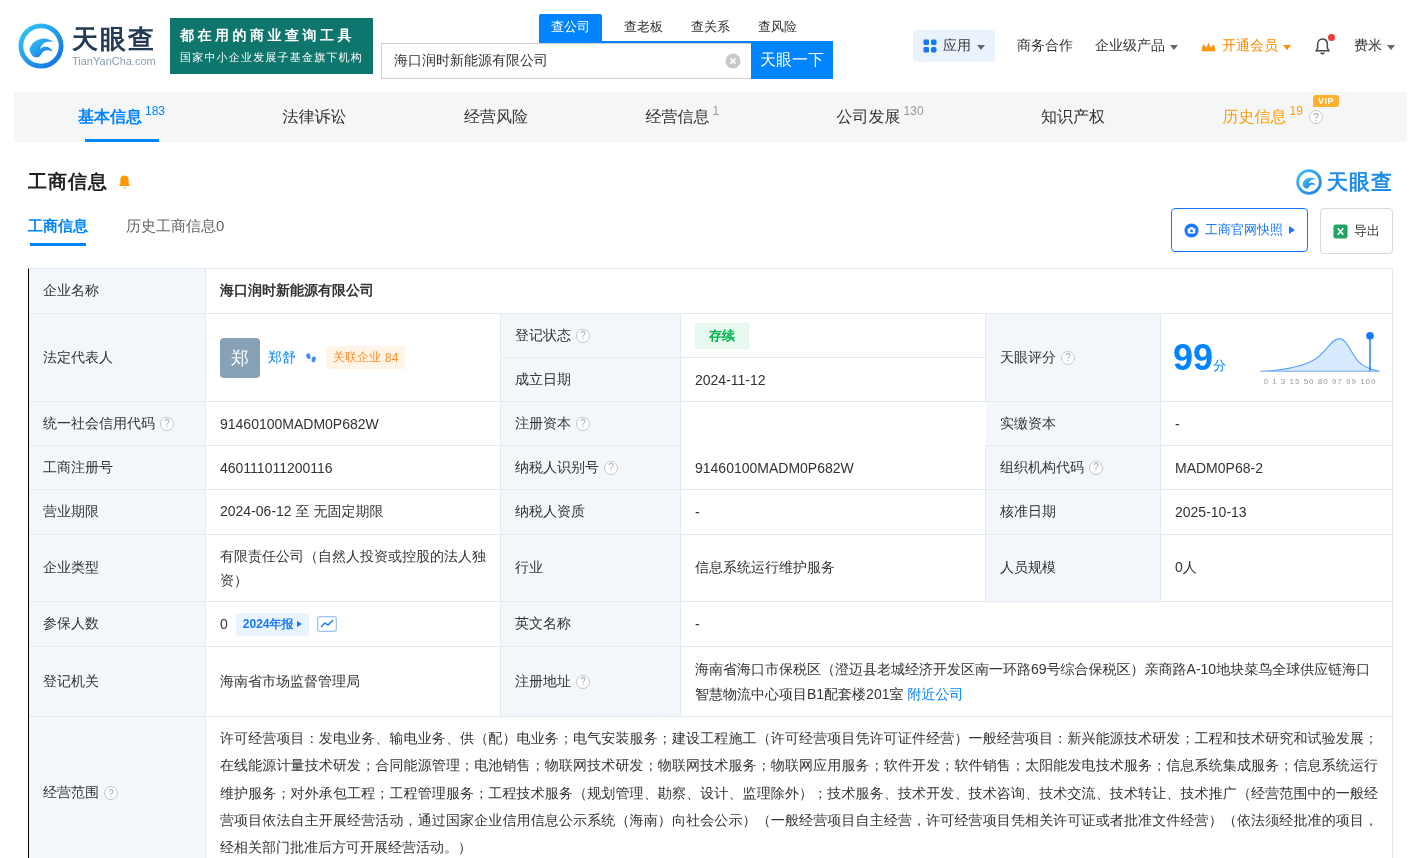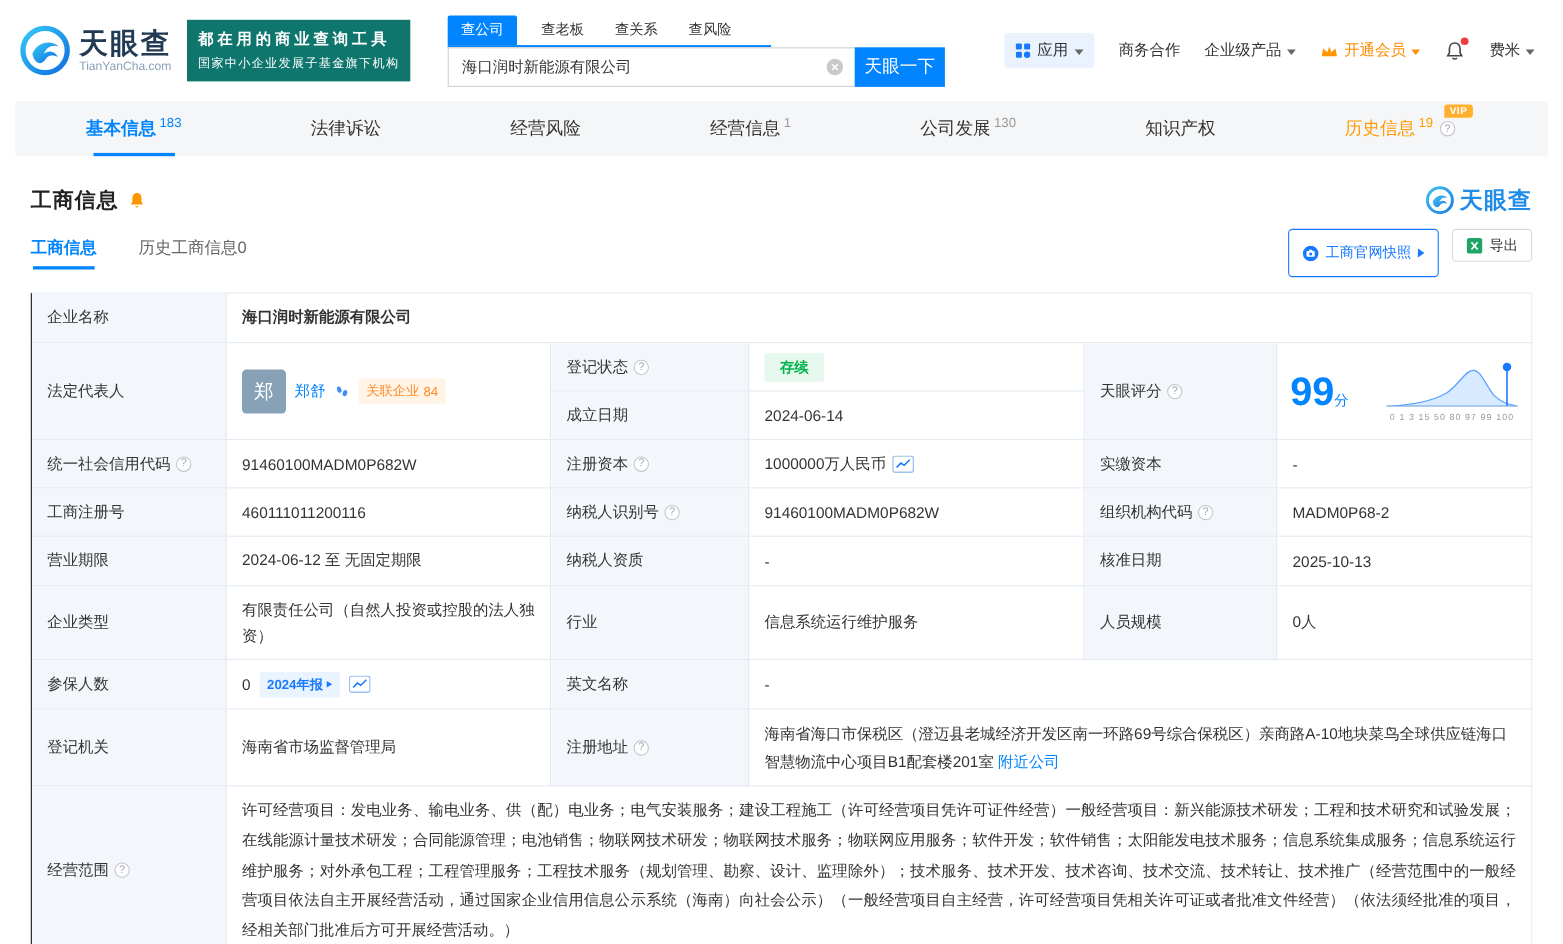--- a/index.html
+++ b/index.html
@@ -9,21 +9,21 @@
   
   .topbar { display:flex; align-items:center; height:92px; padding:0 18px; background:#fff; }
   .logo { display:flex; align-items:center; gap:8px; cursor:pointer; }
   .logo-txt { display:flex; flex-direction:column; line-height:1.1; }
   .logo-title { font-size:26px; font-weight:bold; color:#233a54; letter-spacing:2px; }
   .logo-domain { font-size:11px; color:#8ba0b8; margin-top:2px; }
   .promo { margin-left:14px; background:#0f766e; color:#fff; padding:9px 10px; display:flex; flex-direction:column; gap:5px; }
   .promo-l1 { font-size:14px; font-weight:bold; letter-spacing:3.5px; white-space:nowrap; }
   .promo-l2 { font-size:11px; letter-spacing:1.2px; white-space:nowrap; }
 
-  .search-wrap { margin-left:34px; display:flex; flex-direction:column; }
+  .search-wrap { margin-left:8px; display:flex; flex-direction:column;align-items:flex-end; }
   .search-tabs { display:flex; align-items:flex-end; gap:16px; width:fit-content; border-bottom:2px solid #0084ff; padding-right:30px; }
   .stab { font-size:13px; color:#333; padding:4px 6px 5px; cursor:pointer; }
   .stab.active { background:#0084ff; color:#fff; padding:4px 12px 5px; border-radius:2px 2px 0 0; }
   .search-box { display:flex; align-items:stretch; height:36px; }
   .search-input { width:370px; border:1px solid #cfcfcf; border-right:none; padding:0 34px 0 12px; font-size:14px; color:#333; outline:none; font-family:"Liberation Sans",sans-serif; }
   .search-box { position:relative; }
   .clear-btn { position:absolute; left:344px; top:10px; width:16px; height:16px; cursor:pointer; }
   .search-btn { width:82px; background:#0084ff; color:#fff; border:none; font-size:16px; cursor:pointer; font-family:"Liberation Sans",sans-serif; }
 
   .top-right { margin-left:auto; display:flex; align-items:center; gap:22px; padding-right:8px; }
@@ -57,21 +57,21 @@
   .watermark-txt { font-size:21px; font-weight:bold; color:#1486e8; letter-spacing:1px; }
 
   
   .subtabs-row { margin:0 28px 14px; display:flex; align-items:center; }
   .subtab { font-size:15px; color:#666; cursor:pointer; position:relative; padding-bottom:10px; margin-right:38px; }
   .subtab.active { color:#0084ff; font-weight:bold; }
   .subtab.active::after { content:""; position:absolute; bottom:0; left:50%; transform:translateX(-50%); width:56px; height:3px; background:#0084ff; }
   .row-btns { margin-left:auto; display:flex; gap:12px; }
   .btn-snapshot { display:flex; align-items:center; gap:6px; border:1px solid #1879ff; color:#1879ff; background:#fff; border-radius:4px; height:44px; padding:0 12px; font-size:13px; cursor:pointer; }
   .tri-right { width:0; height:0; border-top:4px solid transparent; border-bottom:4px solid transparent; border-left:6px solid #1879ff; display:inline-block; }
-  .btn-export { display:flex; align-items:center; gap:6px; border:1px solid #d9d9d9; color:#333; background:#fff; border-radius:4px; height:30px; padding:12px 12px; font-size:13px; cursor:pointer; }
+  .btn-export { display:flex; align-items:center; gap:6px; border:1px solid #d9d9d9; color:#333; background:#fff; border-radius:4px; height:46px; padding:12px 12px; font-size:13px; cursor:pointer; }
 
   
   .info-table { margin:0 28px 12px; display:grid;
     grid-template-columns:177px 295px 180px 305px 175px 1fr;
     grid-template-rows:45px 44px 44px 44px 44px 45px 67px 45px 70px minmax(138px,auto);
     border-top:1px solid #e4eaf1; border-left:1px solid #000000; font-size:14px; }
   .cell { border-right:1px solid #e4eaf1; border-bottom:1px solid #e4eaf1; padding:8px 14px; display:flex; align-items:center; gap:5px; min-width:0; }
   .cell.lbl { background:#f3f7fb; color:#333; }
   .cell .flow { line-height:1.75; }
   .bold-val { font-weight:bold; }
@@ -340,134 +340,125 @@
         </svg>
         <span class="score-axis">0 1 3 15 50 80 97 99 100</span>
       </span>
     </div>
   </div>
 
   <div class="cell lbl c-edl">
       <span>成立日期</span>
     </div>
   <div class="cell c-edv">
-      <span>2024-06-14</span>
+      <span>2024-11-12</span>
     </div>
 
   <div class="cell lbl c-ccl">
     <span>统一社会信用代码</span>
       <span class="help">?</span>
   </div>
   <div class="cell c-ccv">
       <span>91460100MADM0P682W</span>
     </div>
 
   <div class="cell lbl c-rcl">
     <span>注册资本</span>
       <span class="help">?</span>
   </div>
-  <div class="cell c-rcv">
-    <span>1000000万人民币</span>
+
+  <div class="cell lbl c-pcl">
+      <span>实缴资本</span>
+    </div>
+  <div class="cell c-pcv">
+      <span>-</span>
+    </div>
+
+  <div class="cell lbl c-rnl">
+      <span>工商注册号</span>
+    </div>
+  <div class="cell c-rnv">
+      <span>460111011200116</span>
+    </div>
+
+  <div class="cell lbl c-til">
+    <span>纳税人识别号</span>
+      <span class="help">?</span>
+  </div>
+  <div class="cell c-tiv">
+      <span>91460100MADM0P682W</span>
+    </div>
+
+  <div class="cell lbl c-ocl">
+    <span>组织机构代码</span>
+      <span class="help">?</span>
+  </div>
+  <div class="cell c-ocv">
+      <span>MADM0P68-2</span>
+    </div>
+
+  <div class="cell lbl c-btl">
+      <span>营业期限</span>
+    </div>
+  <div class="cell c-btv">
+      <span>2024-06-12 至 无固定期限</span>
+    </div>
+
+  <div class="cell lbl c-tql">
+      <span>纳税人资质</span>
+    </div>
+  <div class="cell c-tqv">
+      <span>-</span>
+    </div>
+
+  <div class="cell lbl c-adl">
+      <span>核准日期</span>
+    </div>
+  <div class="cell c-adv">
+      <span>2025-10-13</span>
+    </div>
+
+  <div class="cell lbl c-ctl">
+      <span>企业类型</span>
+    </div>
+  <div class="cell c-ctv">
+      <span class="flow">有限责任公司（自然人投资或控股的法人独资）</span>
+    </div>
+
+  <div class="cell lbl c-inl">
+      <span>行业</span>
+    </div>
+  <div class="cell c-inv">
+      <span>信息系统运行维护服务</span>
+    </div>
+
+  <div class="cell lbl c-ssl">
+      <span>人员规模</span>
+    </div>
+  <div class="cell c-ssv">
+      <span>0人</span>
+    </div>
+
+  <div class="cell lbl c-icl">
+      <span>参保人数</span>
+    </div>
+  <div class="cell c-icv" style="gap:8px;">
+    <span>0</span>
+    <span class="report-badge">
+      <span>2024年报</span>
+      <span class="tri-right"></span>
+    </span>
     <span class="trend-ico">
       <svg viewBox="0 0 20 16" width="20" height="16">
           <rect x="0.7" y="0.7" width="18.6" height="14.6" rx="2" fill="#fff" stroke="#9cc2ee" stroke-width="1.2"></rect>
           <polyline points="4,11 8,7 11,9 16,4" fill="none" stroke="#1879ff" stroke-width="1.4"></polyline>
         </svg>
     </span>
   </div>
 
-  <div class="cell lbl c-pcl">
-      <span>实缴资本</span>
-    </div>
-  <div class="cell c-pcv">
-      <span>-</span>
-    </div>
-
-  <div class="cell lbl c-rnl">
-      <span>工商注册号</span>
-    </div>
-  <div class="cell c-rnv">
-      <span>460111011200116</span>
-    </div>
-
-  <div class="cell lbl c-til">
-    <span>纳税人识别号</span>
-      <span class="help">?</span>
-  </div>
-  <div class="cell c-tiv">
-      <span>91460100MADM0P682W</span>
-    </div>
-
-  <div class="cell lbl c-ocl">
-    <span>组织机构代码</span>
-      <span class="help">?</span>
-  </div>
-  <div class="cell c-ocv">
-      <span>MADM0P68-2</span>
-    </div>
-
-  <div class="cell lbl c-btl">
-      <span>营业期限</span>
-    </div>
-  <div class="cell c-btv">
-      <span>2024-06-12 至 无固定期限</span>
-    </div>
-
-  <div class="cell lbl c-tql">
-      <span>纳税人资质</span>
-    </div>
-  <div class="cell c-tqv">
-      <span>-</span>
-    </div>
-
-  <div class="cell lbl c-adl">
-      <span>核准日期</span>
-    </div>
-  <div class="cell c-adv">
-      <span>2025-10-13</span>
-    </div>
-
-  <div class="cell lbl c-ctl">
-      <span>企业类型</span>
-    </div>
-  <div class="cell c-ctv">
-      <span class="flow">有限责任公司（自然人投资或控股的法人独资）</span>
-    </div>
-
-  <div class="cell lbl c-inl">
-      <span>行业</span>
-    </div>
-  <div class="cell c-inv">
-      <span>信息系统运行维护服务</span>
-    </div>
-
-  <div class="cell lbl c-ssl">
-      <span>人员规模</span>
-    </div>
-  <div class="cell c-ssv">
-      <span>0人</span>
-    </div>
-
-  <div class="cell lbl c-icl">
-      <span>参保人数</span>
-    </div>
-  <div class="cell c-icv" style="gap:8px;">
-    <span>0</span>
-    <span class="report-badge">
-      <span>2024年报</span>
-      <span class="tri-right"></span>
-    </span>
-    <span class="trend-ico">
-      <svg viewBox="0 0 20 16" width="20" height="16">
-          <rect x="0.7" y="0.7" width="18.6" height="14.6" rx="2" fill="#fff" stroke="#9cc2ee" stroke-width="1.2"></rect>
-          <polyline points="4,11 8,7 11,9 16,4" fill="none" stroke="#1879ff" stroke-width="1.4"></polyline>
-        </svg>
-    </span>
-  </div>
-
   <div class="cell lbl c-enl">
       <span>英文名称</span>
     </div>
   <div class="cell c-env">
       <span>-</span>
     </div>
 
   <div class="cell lbl c-ral">
       <span>登记机关</span>
     </div>

